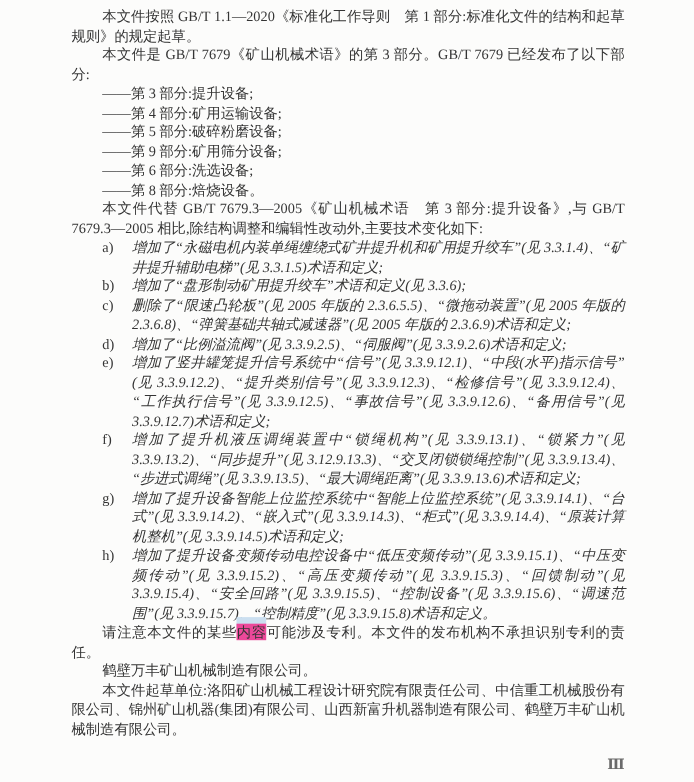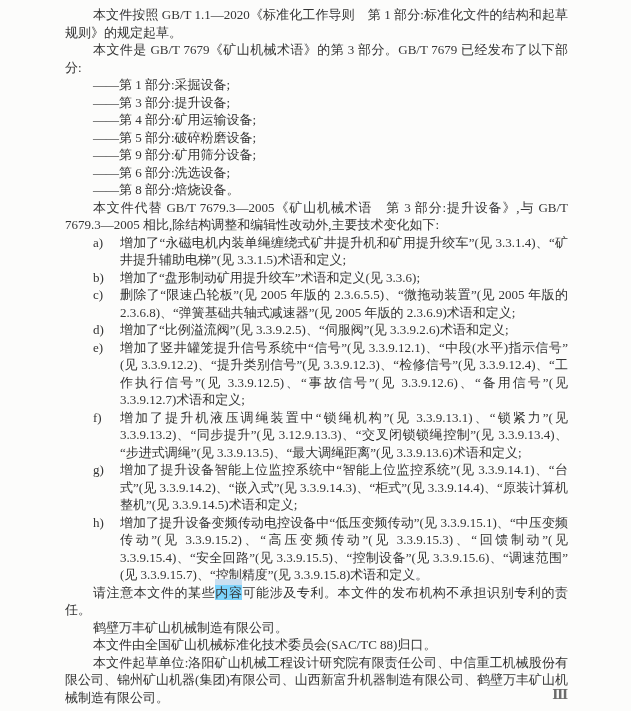--- a/index.html
+++ b/index.html
@@ -33,23 +33,24 @@
     display:flex;
     margin-left:28px;
   }
   .change-label{
     flex:0 0 27px;
     width:27px;
   }
   .change-text{
     flex:1;
     text-align:justify;
+    font-style:italic;
   }
   .sel-highlight{
-    background:#7dd3fc;
+    background:#ec4899;
     box-shadow:0 -6px 0 0 #cbdff0;
   }
   .page-number{
     position:absolute;
     right:62px;
     bottom:8px;
     font-size:13px;
     font-weight:bold;
     color:#6b6b6b;
     letter-spacing:1px;
@@ -58,21 +59,20 @@
 </head>
 <body>
 
 <div class="page">
 
   <p class="para">本文件按照 GB/T 1.1—2020《标准化工作导则　第 1 部分:标准化文件的结构和起草规则》的规定起草。</p>
 
   <p class="para">本文件是 GB/T 7679《矿山机械术语》的第 3 部分。GB/T 7679 已经发布了以下部分:</p>
 
   <div class="parts-list">
-    <div class="part-item">——第 1 部分:采掘设备;</div>
     <div class="part-item">——第 3 部分:提升设备;</div>
     <div class="part-item">——第 4 部分:矿用运输设备;</div>
     <div class="part-item">——第 5 部分:破碎粉磨设备;</div>
     <div class="part-item">——第 9 部分:矿用筛分设备;</div>
     <div class="part-item">——第 6 部分:洗选设备;</div>
     <div class="part-item">——第 8 部分:焙烧设备。</div>
   </div>
 
   <p class="para">本文件代替 GB/T 7679.3—2005《矿山机械术语　第 3 部分:提升设备》,与 GB/T 7679.3—2005 相比,除结构调整和编辑性改动外,主要技术变化如下:</p>
 
@@ -108,19 +108,18 @@
     <div class="change-item">
       <span class="change-label">h)</span>
       <span class="change-text">增加了提升设备变频传动电控设备中“低压变频传动”(见 3.3.9.15.1)、“中压变频传动”(见 3.3.9.15.2)、“高压变频传动”(见 3.3.9.15.3)、“回馈制动”(见 3.3.9.15.4)、“安全回路”(见 3.3.9.15.5)、“控制设备”(见 3.3.9.15.6)、“调速范围”(见 3.3.9.15.7)、“控制精度”(见 3.3.9.15.8)术语和定义。</span>
     </div>
   </div>
 
   <p class="para"><span>请注意本文件的某些</span><span class="sel-highlight">内容</span><span>可能涉及专利。本文件的发布机构不承担识别专利的责任。</span></p>
 
   <p class="para">鹤壁万丰矿山机械制造有限公司。</p>
 
-  <p class="para">本文件由全国矿山机械标准化技术委员会(SAC/TC 88)归口。</p>
 
   <p class="para">本文件起草单位:洛阳矿山机械工程设计研究院有限责任公司、中信重工机械股份有限公司、锦州矿山机器(集团)有限公司、山西新富升机器制造有限公司、鹤壁万丰矿山机械制造有限公司。</p>
 
 </div>
 
 <div class="page-number">Ⅲ</div>
 
 </body></html>

